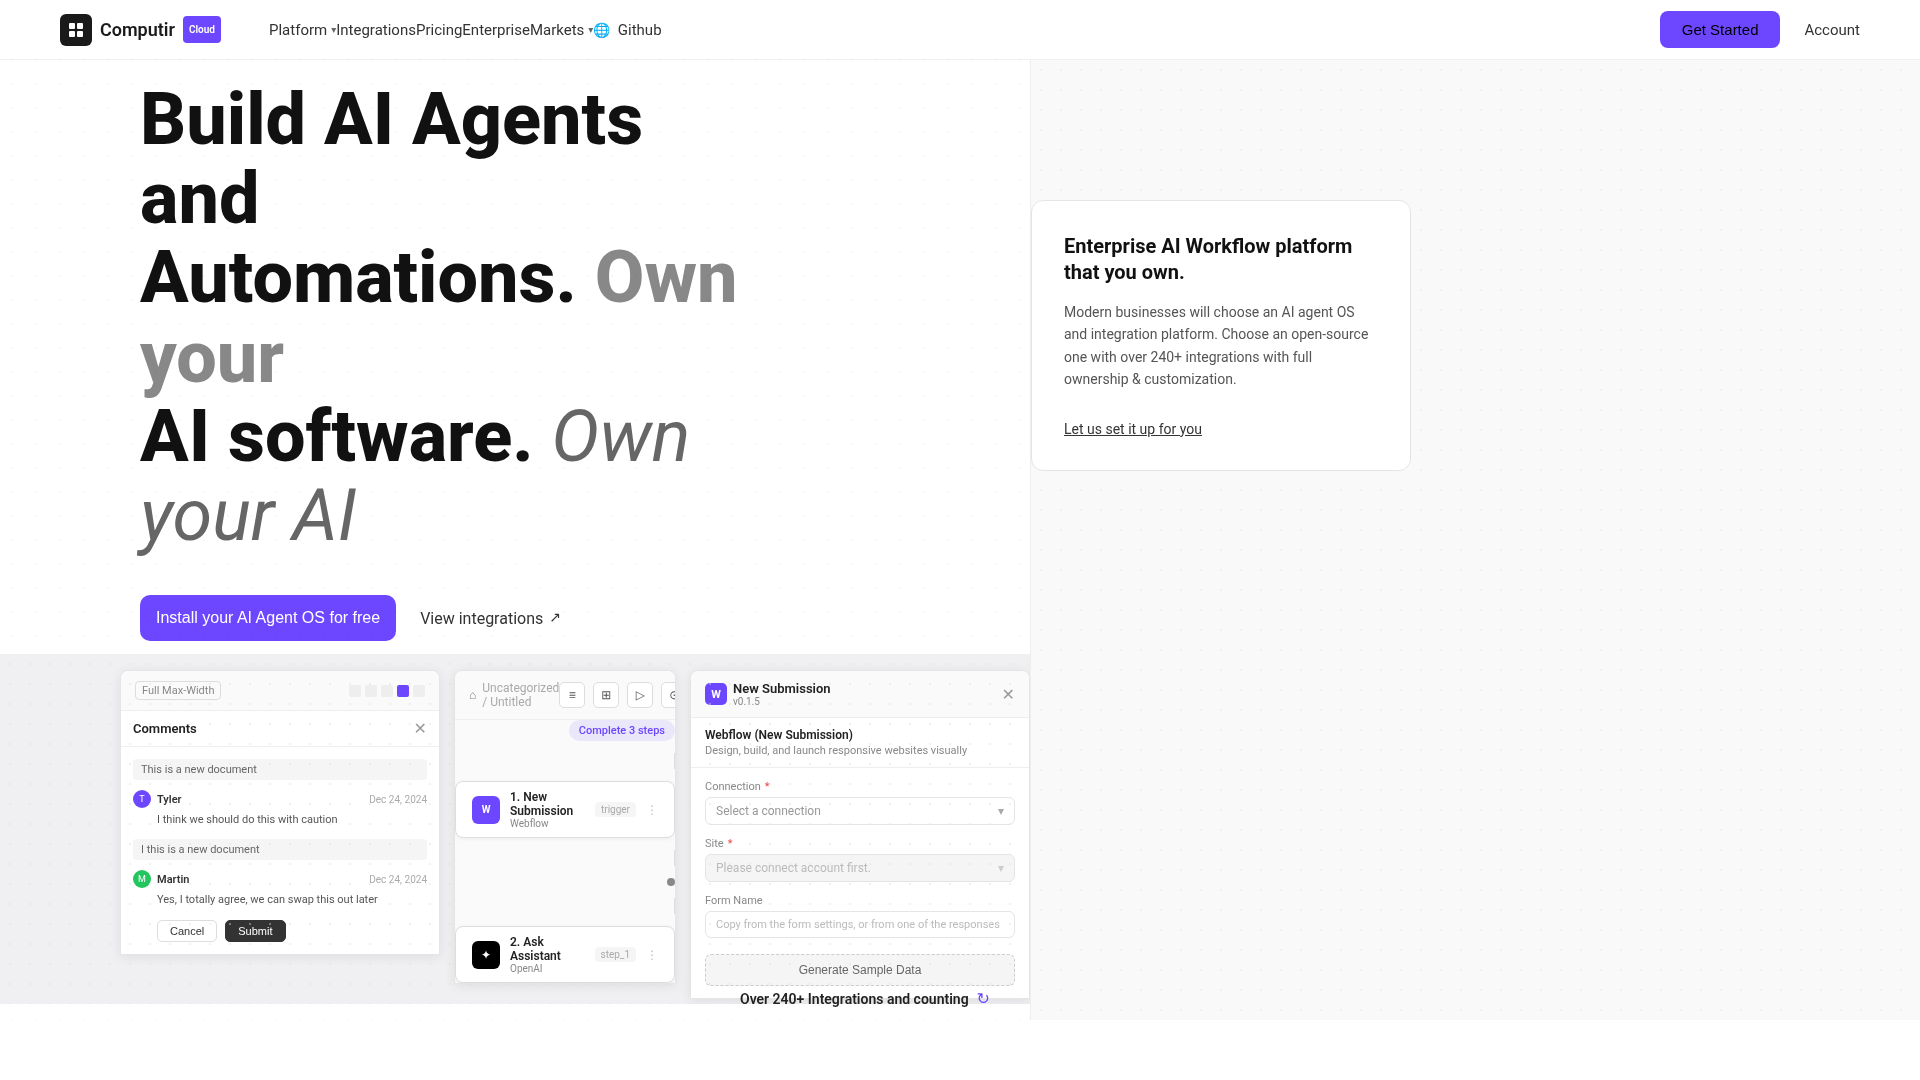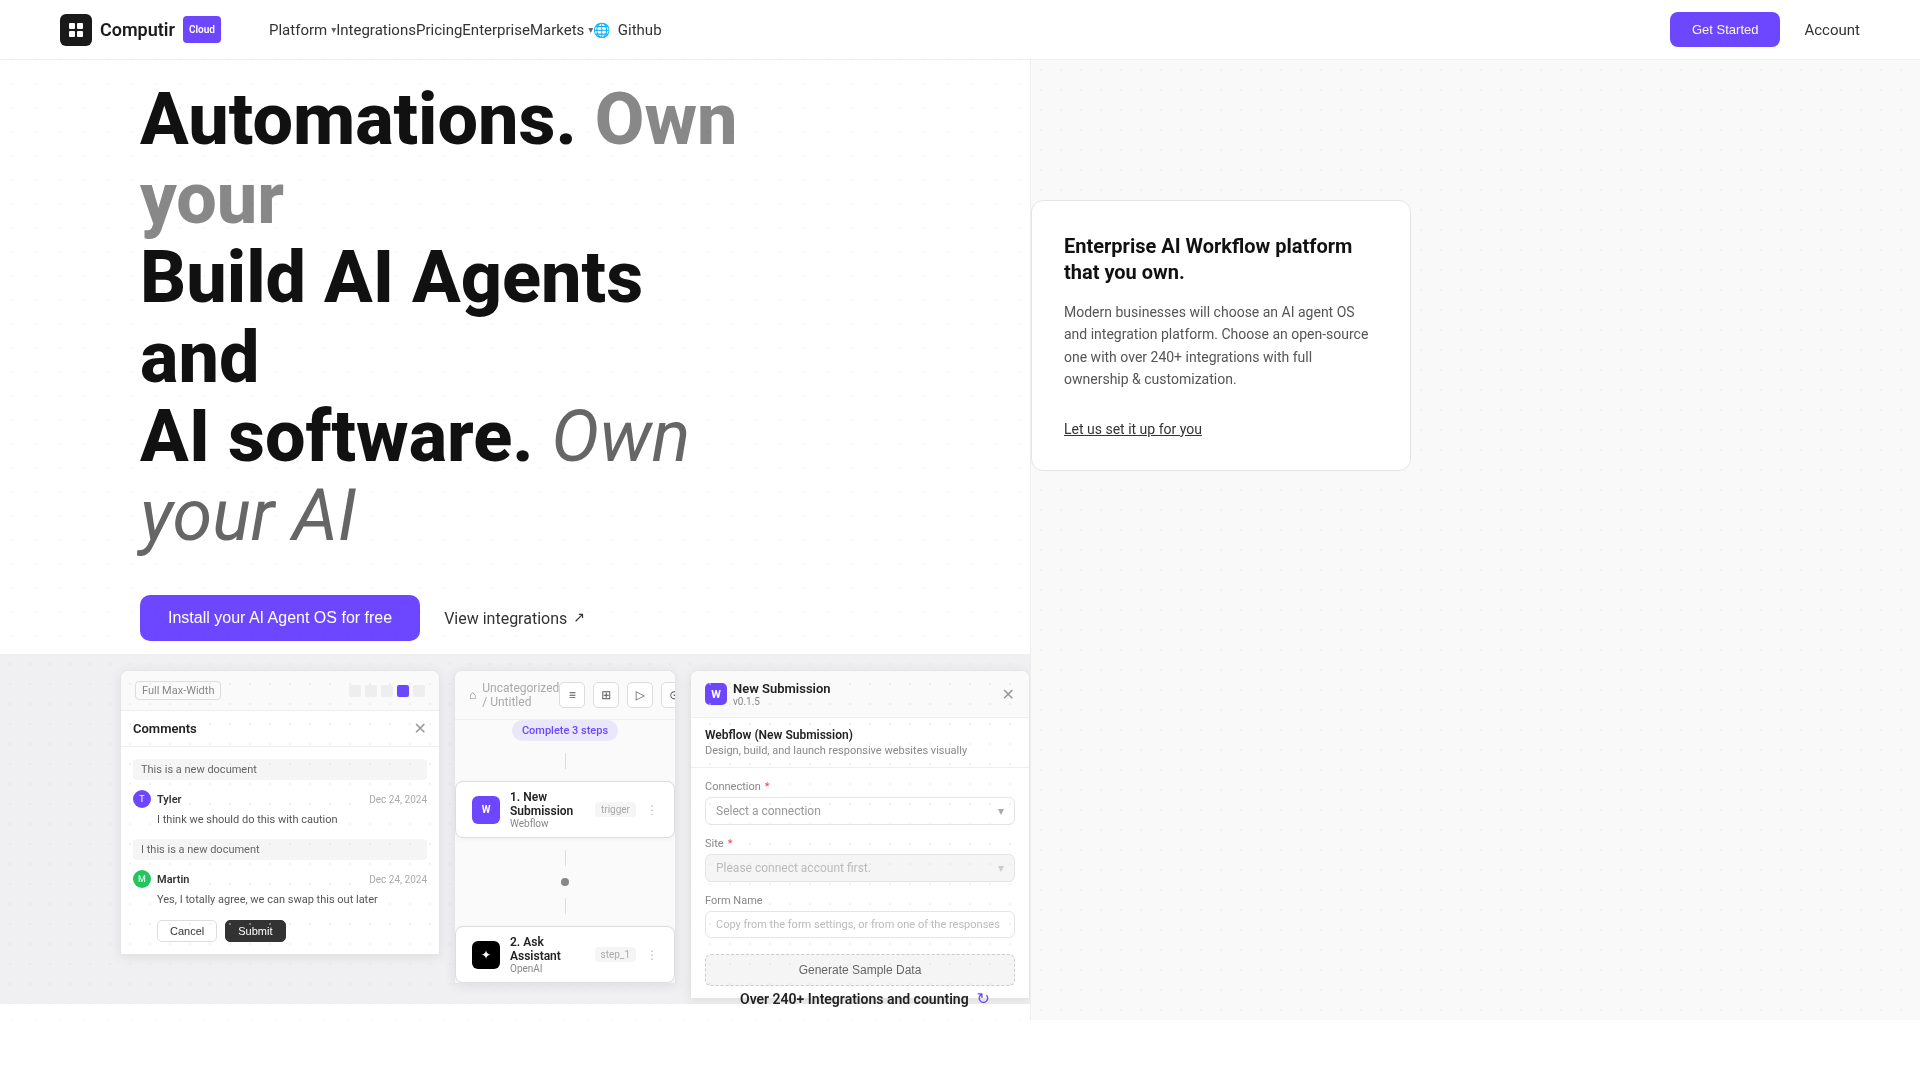--- a/index.html
+++ b/index.html
@@ -75,25 +75,25 @@
       font-size: 10px;
       color: #666;
     }
     .nav-right {
       display: flex;
       align-items: center;
       gap: 24px;
     }
     .nav-get-started {
       background: #6c47ff;
-      color: #fef9c3;
+      color: #000000;
       border: none;
       padding: 10px 22px;
       border-radius: 8px;
-      font-size: 13px;
+      font-size: 15px;
       font-weight: 500;
       cursor: pointer;
     }
     .nav-account {
       font-size: 15px;
       color: #333;
       cursor: pointer;
     }
 
     
@@ -118,21 +118,21 @@
     .hero-cta {
       display: flex;
       align-items: center;
       gap: 24px;
       margin-bottom: 48px;
     }
     .btn-primary {
       background: #6c47ff;
       color: white;
       border: none;
-      padding: 14px 28px;
+      padding: 14px 16px;
       border-radius: 10px;
       font-size: 16px;
       font-weight: 500;
       cursor: pointer;
     }
     .btn-view-integrations {
       display: flex;
       align-items: flex-start;
       gap: 6px;
       font-size: 16px;
@@ -308,21 +308,21 @@
       height: calc(100% - 42px);
       background: #fafafa;
       display: flex;
       align-items: center;
       justify-content: center;
       position: relative;
     }
     .workflow-nodes {
       display: flex;
       flex-direction: column;
-      align-items: center;
+      align-items: flex-end;
       gap: 12px;
     }
     .workflow-badge {
       background: rgba(108,71,255,0.1);
       color: #6c47ff;
       font-size: 11px;
       padding: 4px 10px;
       border-radius: 12px;
       font-weight: 500;
     }
@@ -553,22 +553,22 @@
 
   <div class="hero-content-area">
     <div class="dot-pattern"></div>
 
     <div class="vertical-label-wrapper">
       <span class="sidebar-vertical-text" style="font-size:11px;color:#999;writing-mode:vertical-rl;transform:rotate(180deg);letter-spacing:1px;">Actionable insights and automated workflows</span>
     </div>
 
     <div class="hero-text-area">
       <h1 class="hero-title">
+        <span>Build AI Agents and<br></span>
         <span>Automations.<span class="accent"> Own your</span><br></span>
-        <span>Build AI Agents and<br></span>
         <span>AI software.<span class="italic"> Own your AI</span></span>
       </h1>
 
       <div class="hero-cta">
         <button class="btn-primary">Install your AI Agent OS for free</button>
         <a class="btn-view-integrations">
           <span>View integrations</span>
           <span class="arrow">↗</span>
         </a>
       </div>

